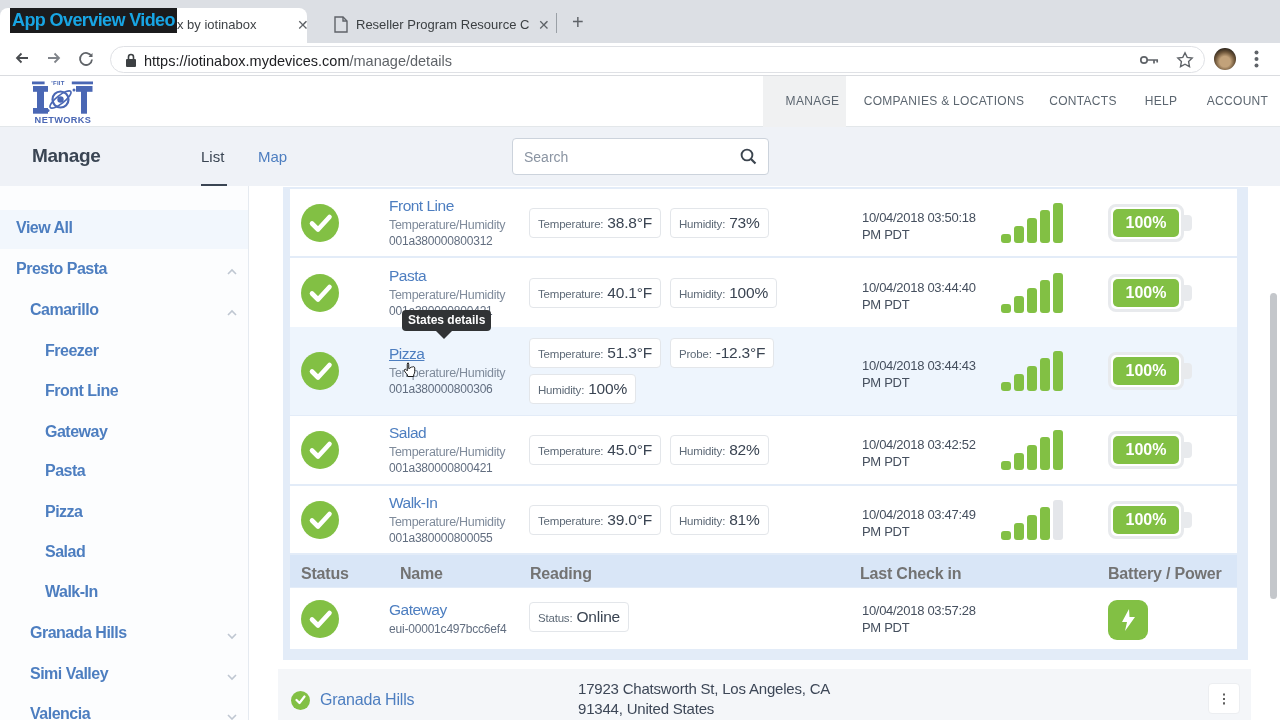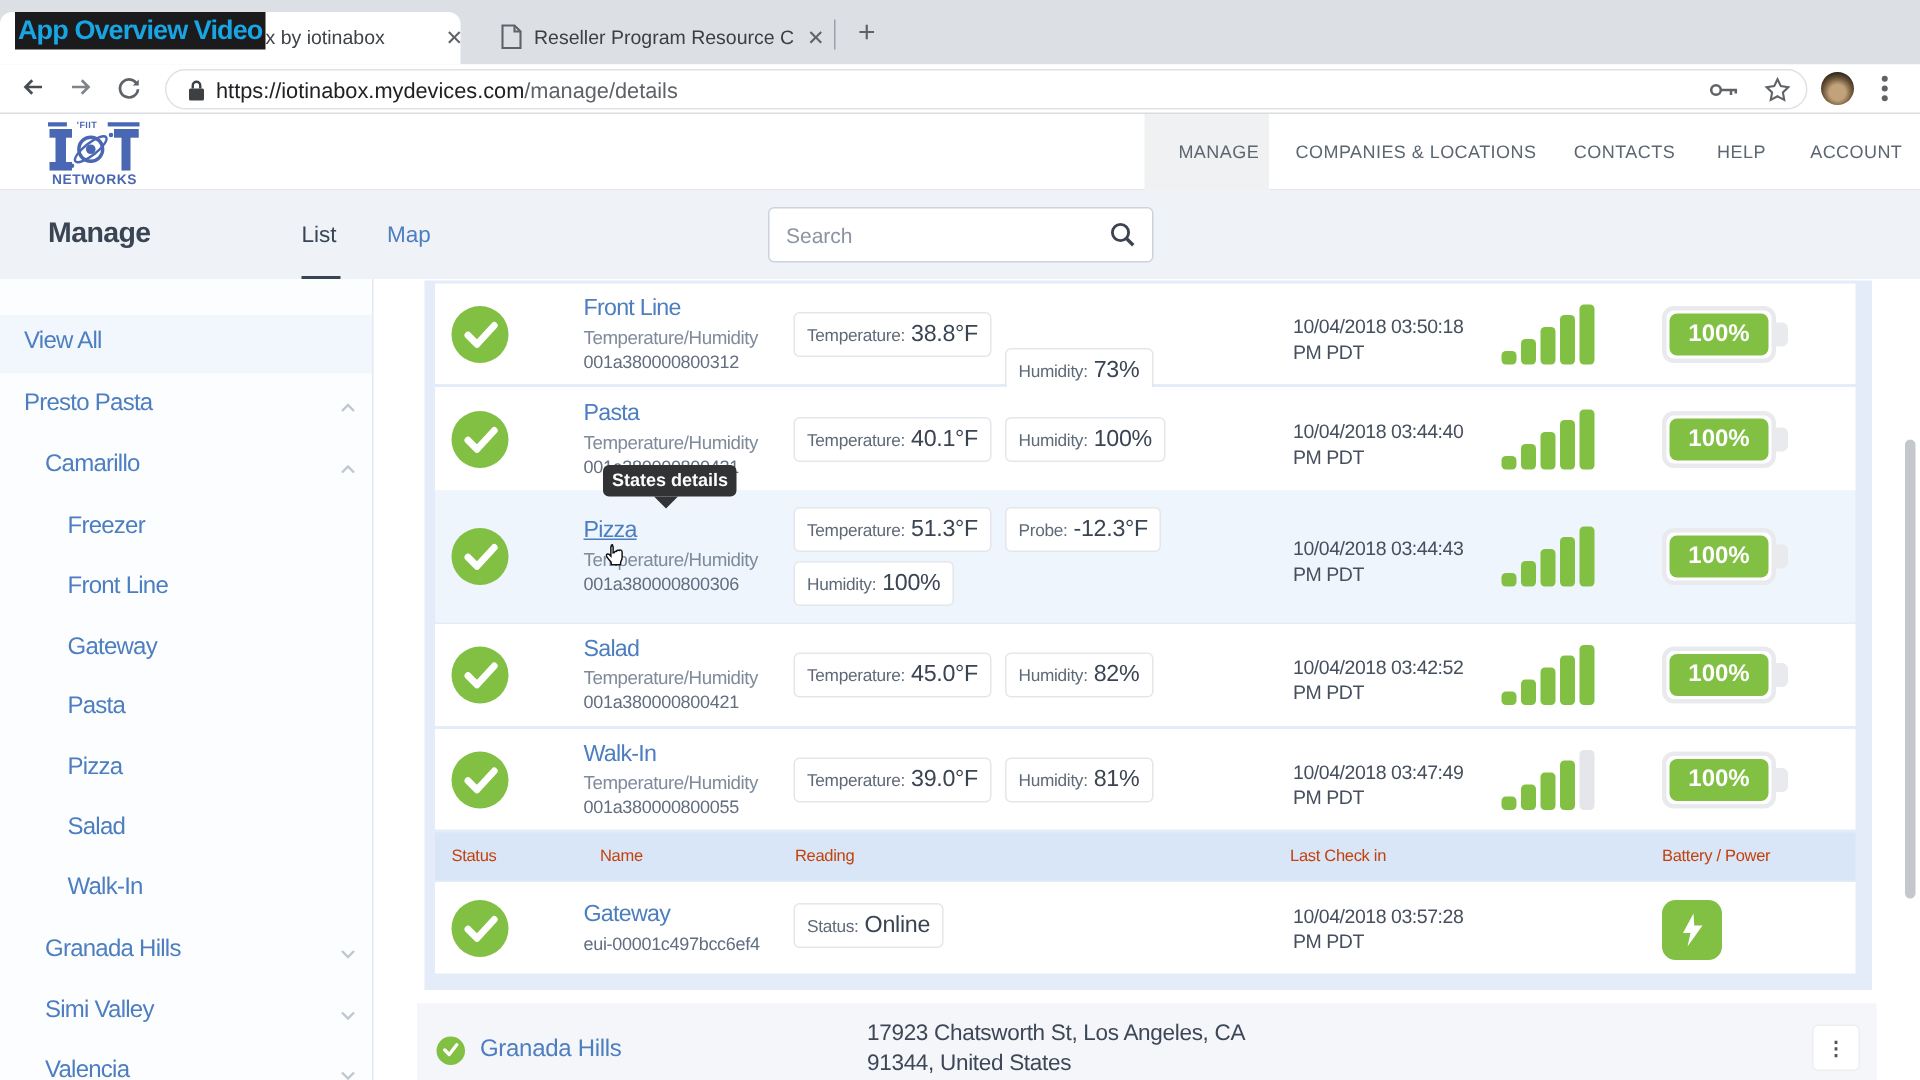--- a/index.html
+++ b/index.html
@@ -35,21 +35,21 @@
 #toolbar { position:absolute; left:0; top:127px; width:1280px; height:59px; background:#eff2f7; }
 #toolbar .manage { position:absolute; left:32px; top:18px; font-size:19px; letter-spacing:-0.4px; font-weight:bold; color:#3a4553; }
 #toolbar .list { position:absolute; left:201px; top:21px; font-size:15px; color:#3a4553; }
 #listunder { position:absolute; left:201px; top:57px; width:26px; height:3px; background:#3a4553; }
 #toolbar .map { position:absolute; left:258px; top:21px; font-size:15px; color:#4d7ec0; }
 #searchbox { position:absolute; left:512px; top:11px; width:257px; height:37px; background:#fff; border:1px solid #ccd3dc; border-radius:4px; }
 #searchbox .ph { position:absolute; left:11px; top:10px; font-size:14px; color:#8a94a2; }
 
 
 #sidebar { position:absolute; left:0; top:186px; width:249px; height:534px; background:#fcfdfe; border-right:1px solid #e5eaf0; }
-.sideitem { position:absolute; font-size:16px; font-weight:normal; letter-spacing:-0.5px; color:#4d7ec0; }
+.sideitem { position:absolute; font-size:16px; font-weight:bold; letter-spacing:-0.5px; color:#4d7ec0; }
 .chev { position:absolute; left:226px; width:12px; height:12px; }
 #viewall-band { position:absolute; left:0; top:24px; width:248px; height:39px; background:#f2f7fd; }
 
 
 #main { position:absolute; left:250px; top:186px; width:1030px; height:534px; background:#fff; }
 #card { position:absolute; left:33px; top:1px; width:965px; height:473px; background:#e3ecf8; }
 .row { position:absolute; left:40px; width:947px; background:#fff; }
 .row.hl { background:#eef5fd; }
 .circle { position:absolute; width:38px; height:38px; border-radius:50%; background:#82c044; }
 .circle svg { position:absolute; left:0; top:0; }
@@ -58,21 +58,21 @@
 .sid { position:absolute; left:99px; font-size:12px; letter-spacing:-0.2px; color:#626e80; }
 .chip { position:absolute; background:#fff; border:1px solid #e3e6ea; border-radius:4px; height:30px; line-height:28px; padding:0 8px; font-size:11.5px; letter-spacing:-0.2px; color:#5e6a77; white-space:nowrap; }
 .chip b { font-size:15.5px; color:#3a4452; font-weight:normal; margin-left:4px; letter-spacing:-0.2px; }
 .ts { position:absolute; left:572px; font-size:13px; letter-spacing:-0.3px; color:#454f5e; line-height:17px; }
 .sig { position:absolute; left:711px; }
 .sig i { position:absolute; bottom:0; width:10px; border-radius:3px; background:#82c044; }
 .sig i.off { background:#e4e6ea; }
 .batt { position:absolute; left:818px; width:76px; height:38px; border:3px solid #e8eaed; border-radius:8px; background:#fff; }
 .batt .fill { position:absolute; left:2px; top:2px; right:2px; bottom:2px; background:#82c044; border-radius:5px; color:#fff; font-size:16px; font-weight:bold; text-align:center; line-height:28px; }
 .batt .nub { position:absolute; right:-11px; top:8px; width:8px; height:16px; background:#e8eaed; border-radius:0 4px 4px 0; }
-#theader { position:absolute; left:40px; width:947px; background:#d9e6f7; font-size:11px; letter-spacing:-0.2px; font-weight:normal; color:#c2410c; }
+#theader { position:absolute; left:40px; width:947px; background:#d9e6f7; font-size:16px; letter-spacing:-0.2px; font-weight:bold; color:#737373; }
 #theader span { position:absolute; top:10px; }
 
 
 #tooltip { position:absolute; left:152px; top:124px; background:#313335; border-radius:4px; color:#fdfdfd; font-size:12px; font-weight:bold; padding:3px 6px; line-height:15px; z-index:30; }
 #tooltip:after { content:""; position:absolute; left:34px; top:100%; border:8px solid transparent; border-top-color:#313335; }
 #cursor { position:absolute; left:152px; top:176px; z-index:31; }
 
 
 #granada { position:absolute; left:28px; top:483px; width:973px; height:51px; background:#f4f6f9; }
 #granada .gc { position:absolute; left:13px; top:22px; width:19px; height:19px; border-radius:50%; background:#82c044; }
@@ -214,21 +214,21 @@
   <div class="row" id="r1" style="top:3px; height:67px;">
       <div class="circle" style="left:11px; top:14.5px;">
         <svg width="38" height="38" viewBox="0 0 38 38">
           <path d="M11 19.5 l6 6 L28.5 13" stroke="#fff" stroke-width="4.6" fill="none" stroke-linecap="round" stroke-linejoin="round"></path>
         </svg>
       </div>
       <div class="name" style="top:7.5px;">Front Line</div>
       <div class="stype" style="top:28.5px;">Temperature/Humidity</div>
       <div class="sid" style="top:44.5px;">001a380000800312</div>
       <div class="chip" style="left:239px; top:18.5px;">Temperature:<b>38.8°F</b></div>
-      <div class="chip" style="left: 380px; top: 18.5px; margin-top: 24px;">Humidity:<b>73%</b></div>
+      <div class="chip" style="left: 380px; top: 18.5px;">Humidity:<b>73%</b></div>
       <div class="ts" style="top:19.5px;">10/04/2018 03:50:18<br>PM PDT</div>
       <div class="sig" style="top:13.5px; width:62px; height:40px;">
         <i class="" style="left:0px; height:9px;"></i>
         <i class="" style="left:13px; height:17px;"></i>
         <i class="" style="left:26px; height:25px;"></i>
         <i class="" style="left:39px; height:33px;"></i>
         <i class="" style="left:52px; height:40px;"></i>
       </div>
       <div class="batt" style="top:14.5px;">
         <div class="fill">100%</div>

